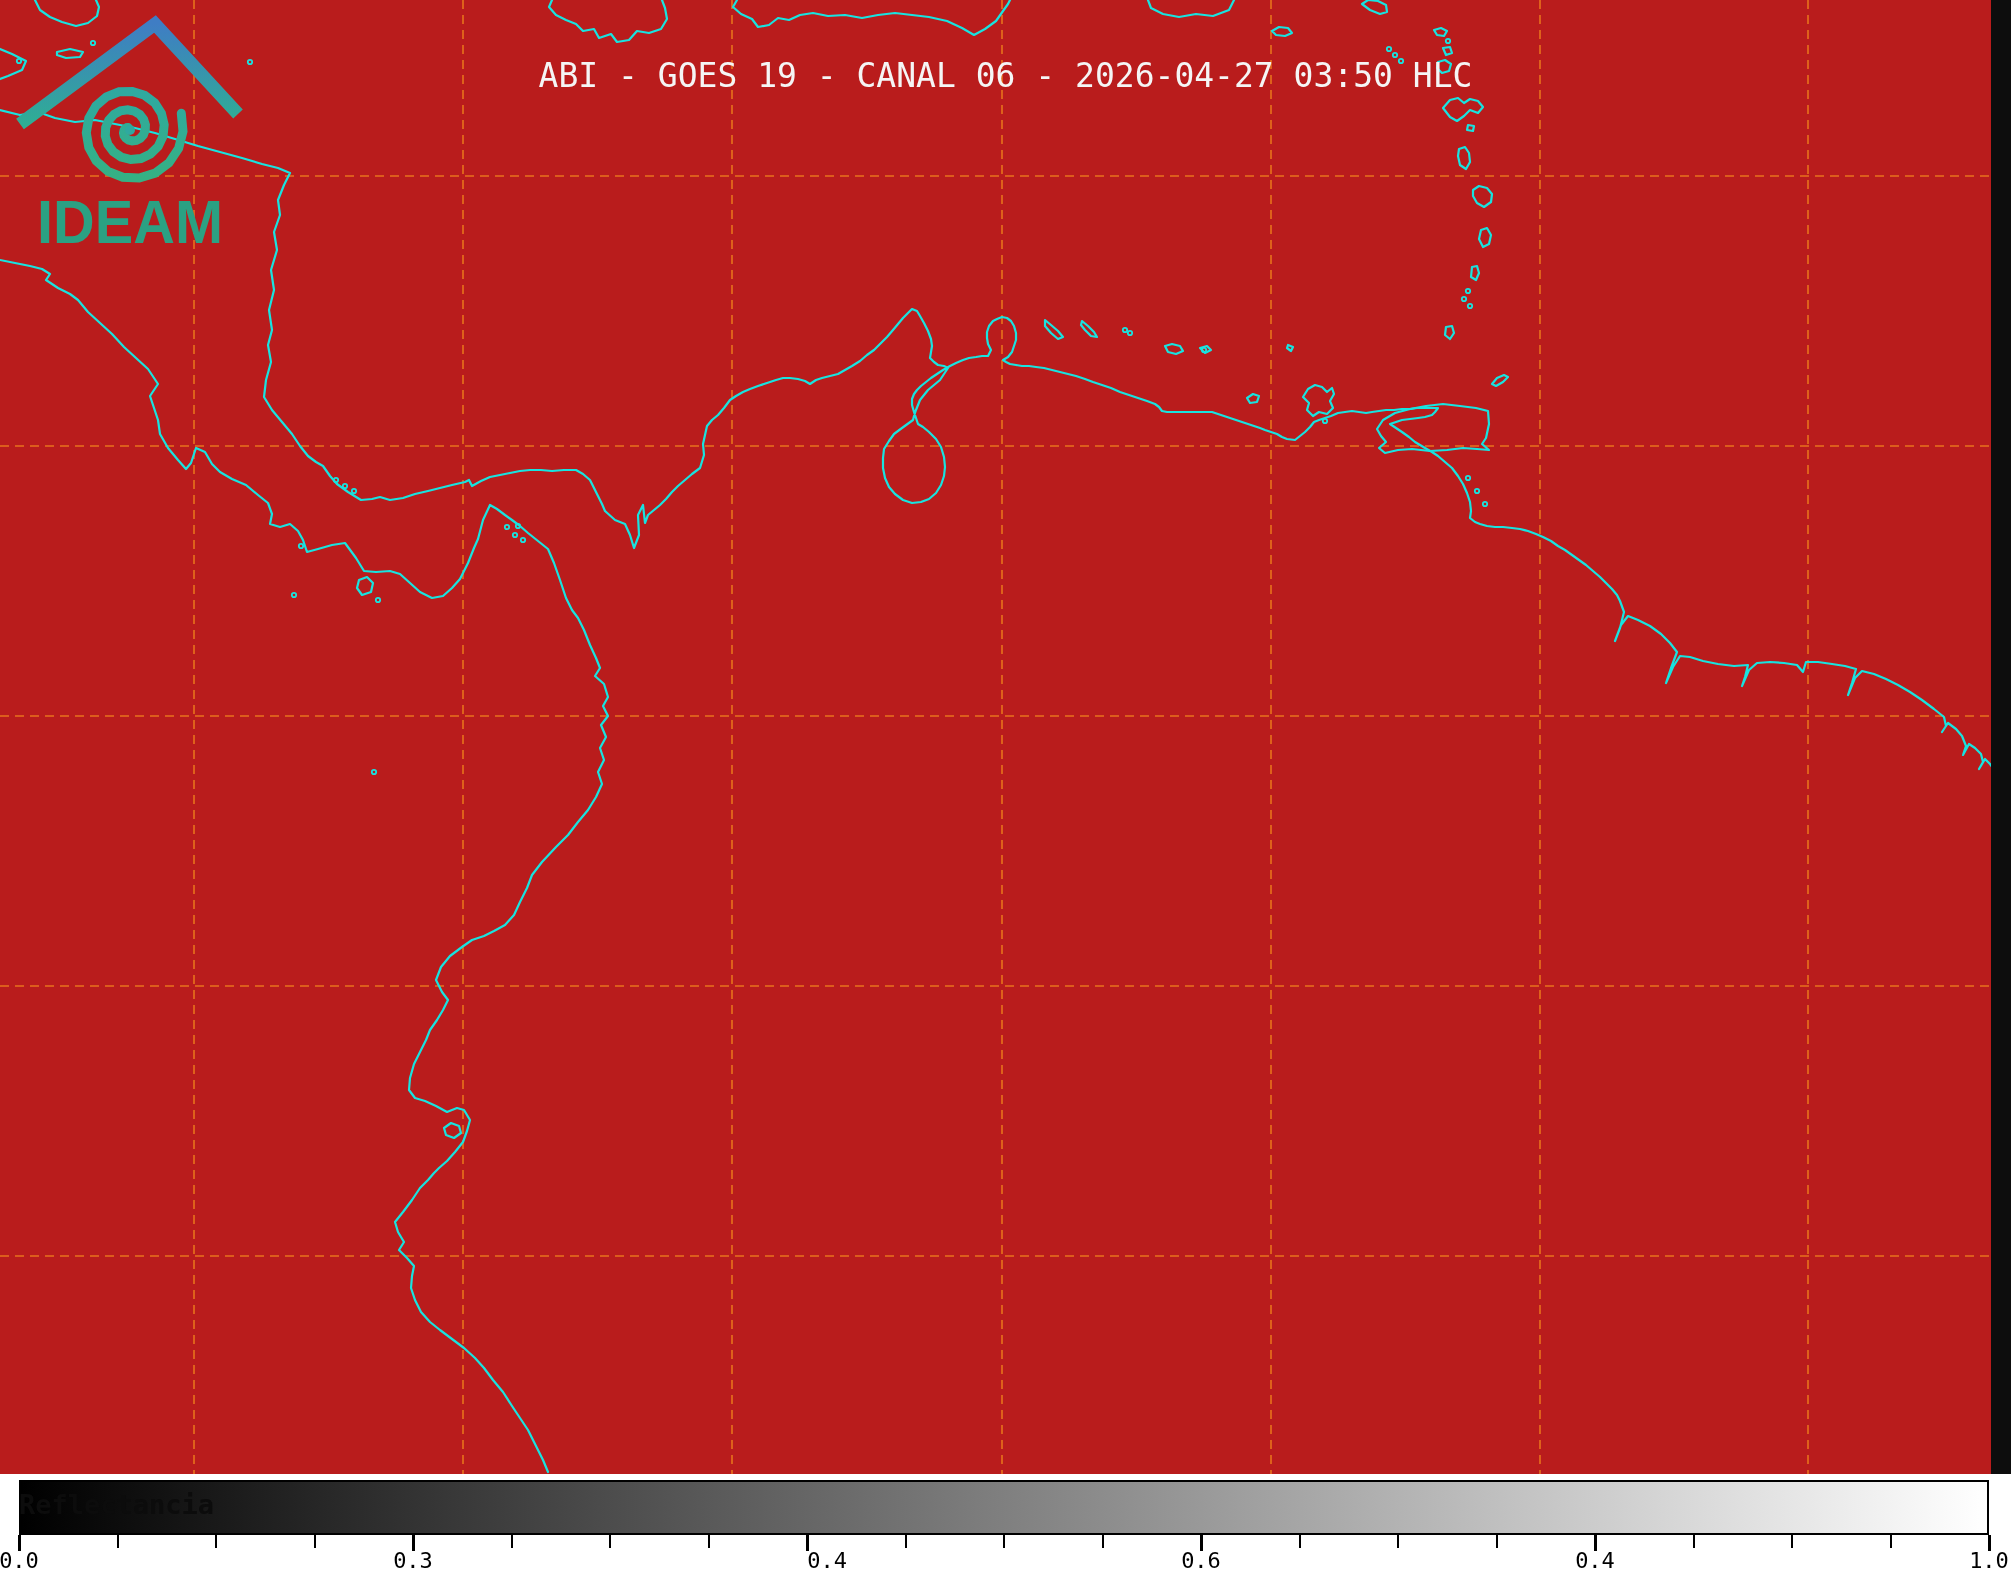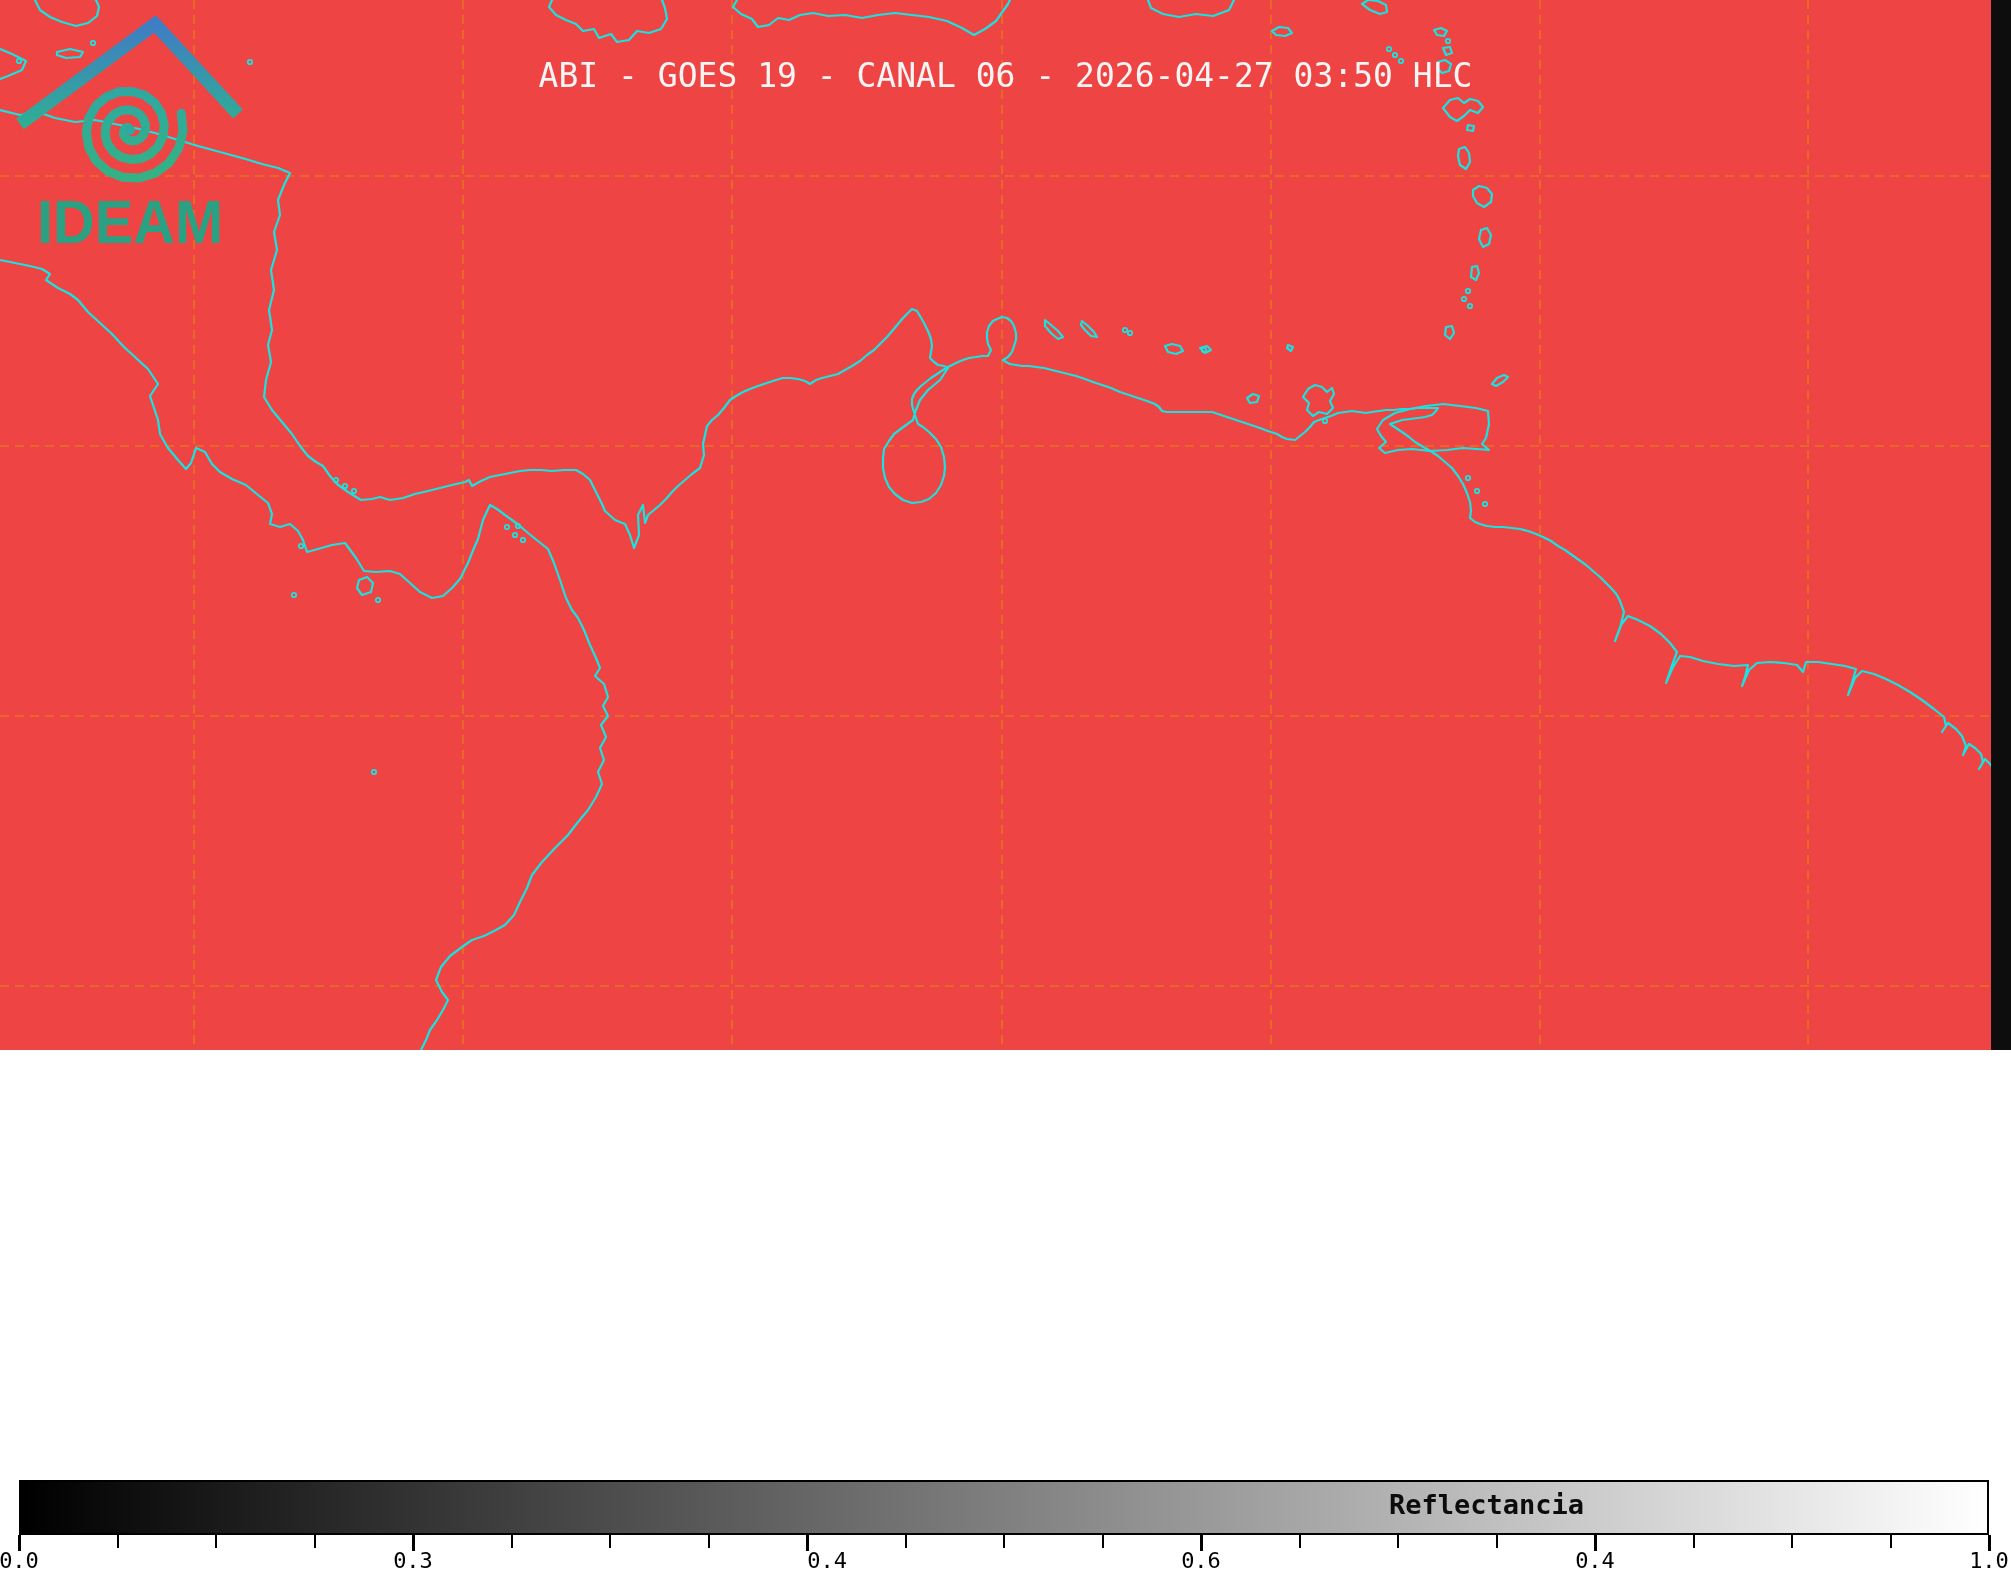--- a/index.html
+++ b/index.html
@@ -1,42 +1,42 @@
 <!DOCTYPE html>
 <html><head>
 <meta charset="utf-8">
 <style>
   html,body{margin:0;padding:0;}
   body{
     width:2011px;height:1577px;position:relative;background:#ffffff;
     font-family:"DejaVu Sans Mono", monospace;overflow:hidden;
   }
   .map{
-    position:absolute;left:0;top:0;width:2011px;height:1050px;
-    background:#ef4444;overflow:hidden;
+    position:absolute;left:0;top:0;width:2011px;height:1474px;
+    background:#b91c1c;overflow:hidden;
   }
   .map svg{position:absolute;left:0;top:0;}
   .disk-edge{
     position:absolute;top:0;right:0;width:20px;height:1474px;background:#0d0d0d;
   }
   .map-title{
     position:absolute;left:0;top:56px;width:100%;text-align:center;
     font-size:33px;color:#f5f5f5;letter-spacing:0px;white-space:pre;
   }
   .logo{position:absolute;left:1645px;top:1238px;width:270px;height:252px;}
   .bottom-strip{
     position:absolute;left:0;top:1474px;width:2011px;height:103px;background:#ffffff;
   }
   .colorbar{
     position:absolute;left:19px;top:1480px;width:1970px;height:55px;
     border:2px solid #000;box-sizing:border-box;
     background:linear-gradient(to right,#000000,#ffffff);
   }
   .colorbar-label{
-    position:absolute;left:19px;top:1489px;width:1565px;text-align:right;
+    position:absolute;left:19px;top:1489px;width:1565px;text-align:left;
     font-size:27px;font-weight:bold;color:#0c0c0c;
   }
   .cb-tick{position:absolute;background:#000;}
   .cb-tick.major{width:3px;height:16px;top:1535px;}
   .cb-tick.minor{width:2px;height:13px;top:1535px;}
   .cb-tick-label{
     position:absolute;top:1548px;width:80px;margin-left:-40px;text-align:center;
     font-size:22px;color:#000;
   }
 </style>

